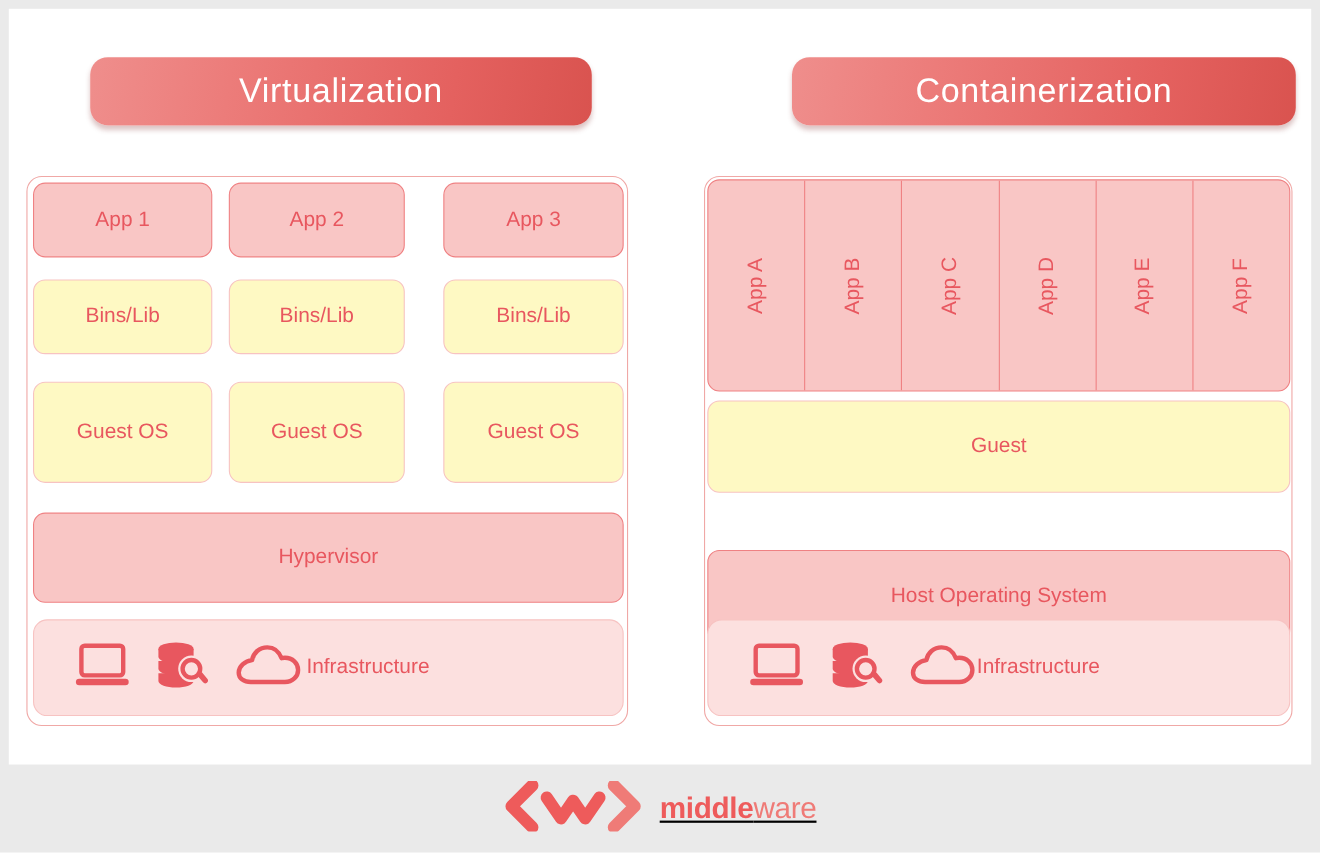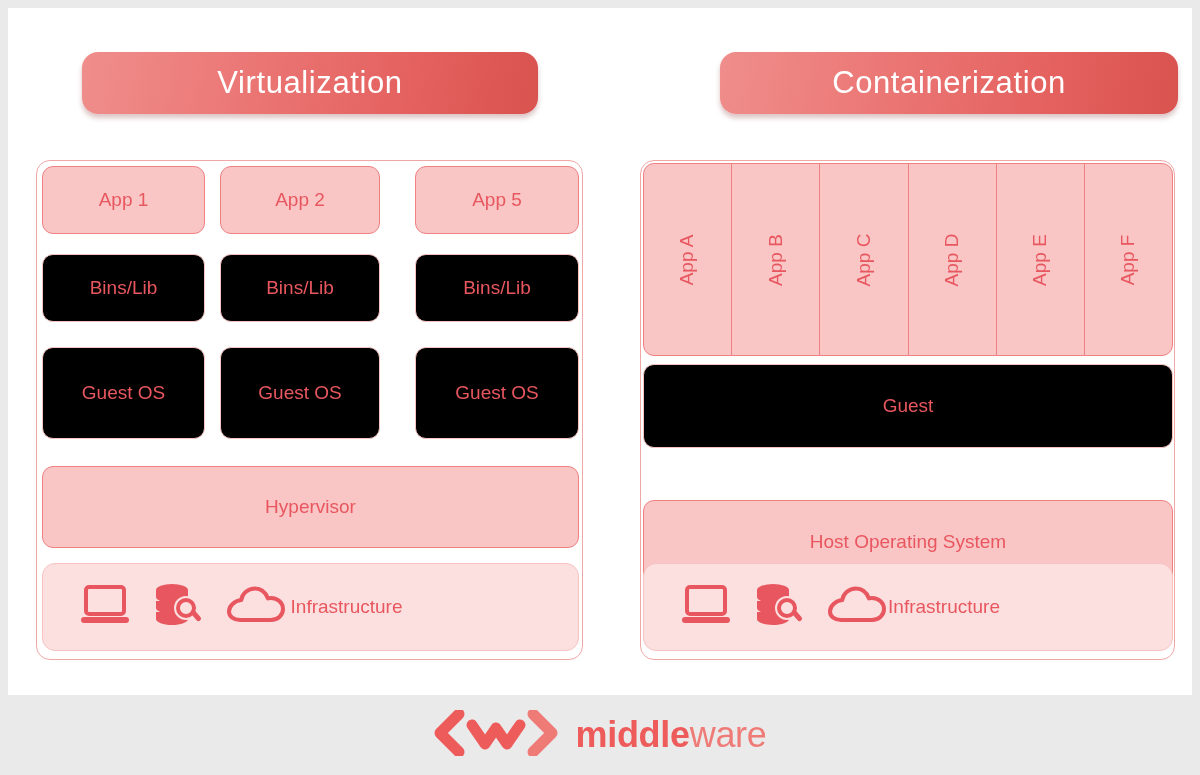--- a/index.html
+++ b/index.html
@@ -49,21 +49,21 @@
     white-space: nowrap;
   }
 
   
   .stack {
     position: absolute;
     border: 1px solid #f0a8a6;
     border-radius: 14px;
   }
   .stack-left {
-    left: 28px;
+    left: 16px;
     top: 152px;
     width: 547px;
     height: 500px;
   }
   .stack-right {
     left: 632px;
     top: 152px;
     width: 535px;
     height: 500px;
   }
@@ -73,21 +73,21 @@
     border-radius: 11px;
     display: flex;
     align-items: center;
     justify-content: center;
     color: #e8575f;
     font-size: 19px;
     font-weight: 400;
     position: absolute;
   }
   .box-dark  { background: #f9c6c5; border: 1px solid #ef8183; }
-  .box-light { background: #000000; border: 1px solid #f7c3c2; }
+  .box-light { background: #fef9c3; border: 1px solid #f7c3c2; }
 
   
   .lrow { position: absolute; left: 5px; width: 537px; }
   .lrow .box { top: 0; height: 100%; }
   .lrow .c0 { left: 0px;   width: 163px; }
   .lrow .c1 { left: 178px; width: 160px; }
   .lrow .c2 { left: 373px; width: 164px; }
 
   .row-app     { top: 5px;   height: 68px; }
   .row-bins    { top: 93px;  height: 68px; }
@@ -173,23 +173,24 @@
     top: 695px;
     width: 1200px;
     height: 80px;
     display: flex;
     align-items: center;
     justify-content: center;
     gap: 16px;
   }
   .logo-mark { display: block; }
   .logo-text {
-    font-size: 36px;
+    font-size: 27px;
     letter-spacing: -0.3px;
     white-space: nowrap;
+    text-decoration: underline;
   }
   .logo-bold  { color: #ee5b5b; font-weight: 700; }
   .logo-light { color: #ef7b77; font-weight: 400; }
 </style>
 </head>
 <body>
 
 <div class="card">
 
   <div class="pill pill-left">
@@ -203,21 +204,21 @@
   <div class="stack stack-left">
 
     <div class="lrow row-app">
       <div class="box box-dark c0">
         <span>App 1</span>
       </div>
       <div class="box box-dark c1">
         <span>App 2</span>
       </div>
       <div class="box box-dark c2">
-        <span>App 5</span>
+        <span>App 3</span>
       </div>
     </div>
 
     <div class="lrow row-bins">
       <div class="box box-light c0">
         <span>Bins/Lib</span>
       </div>
       <div class="box box-light c1">
         <span>Bins/Lib</span>
       </div>

